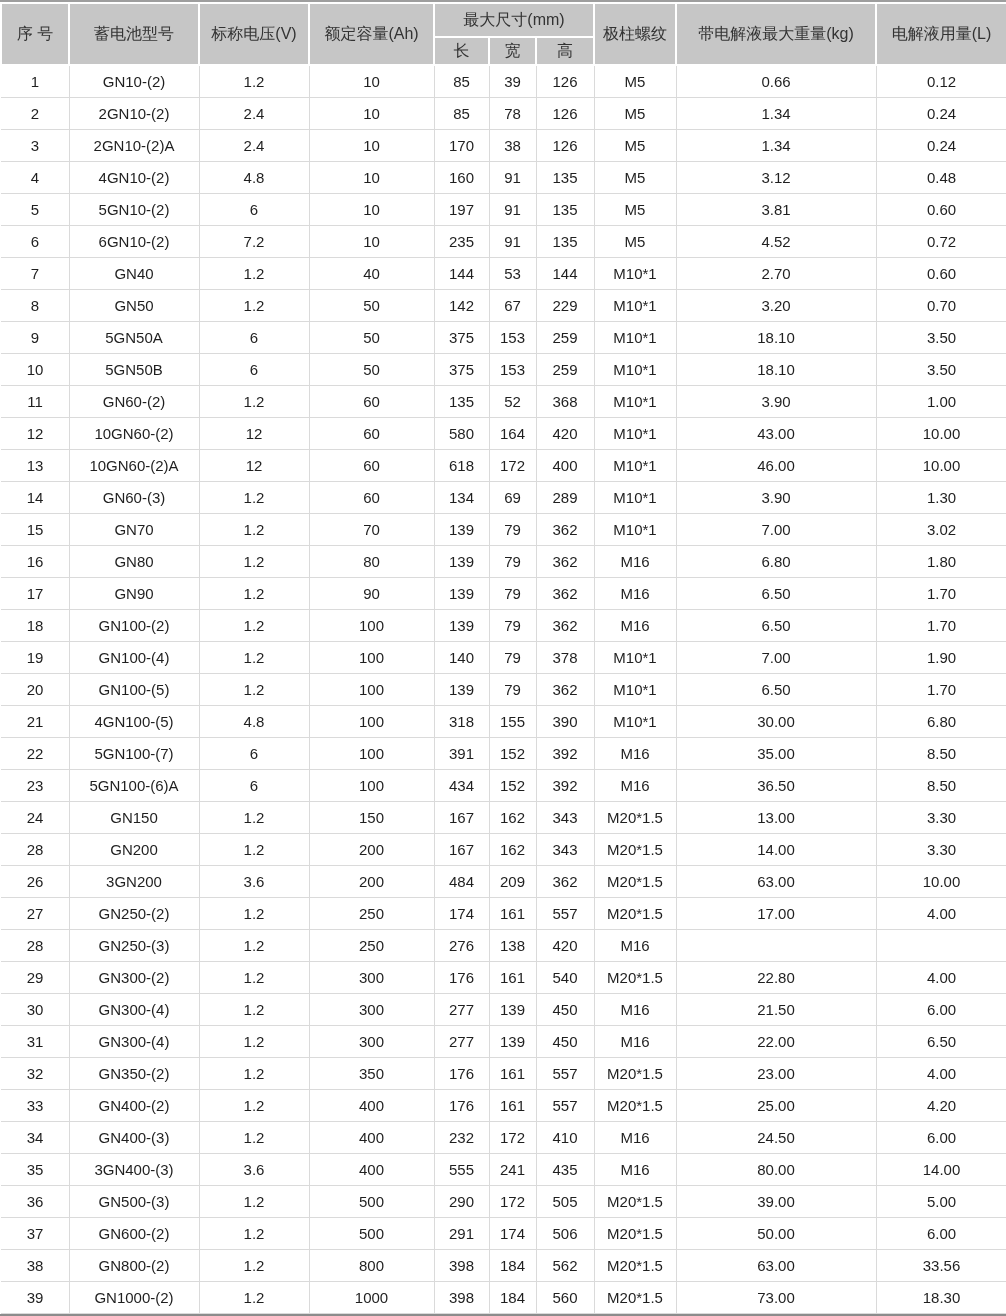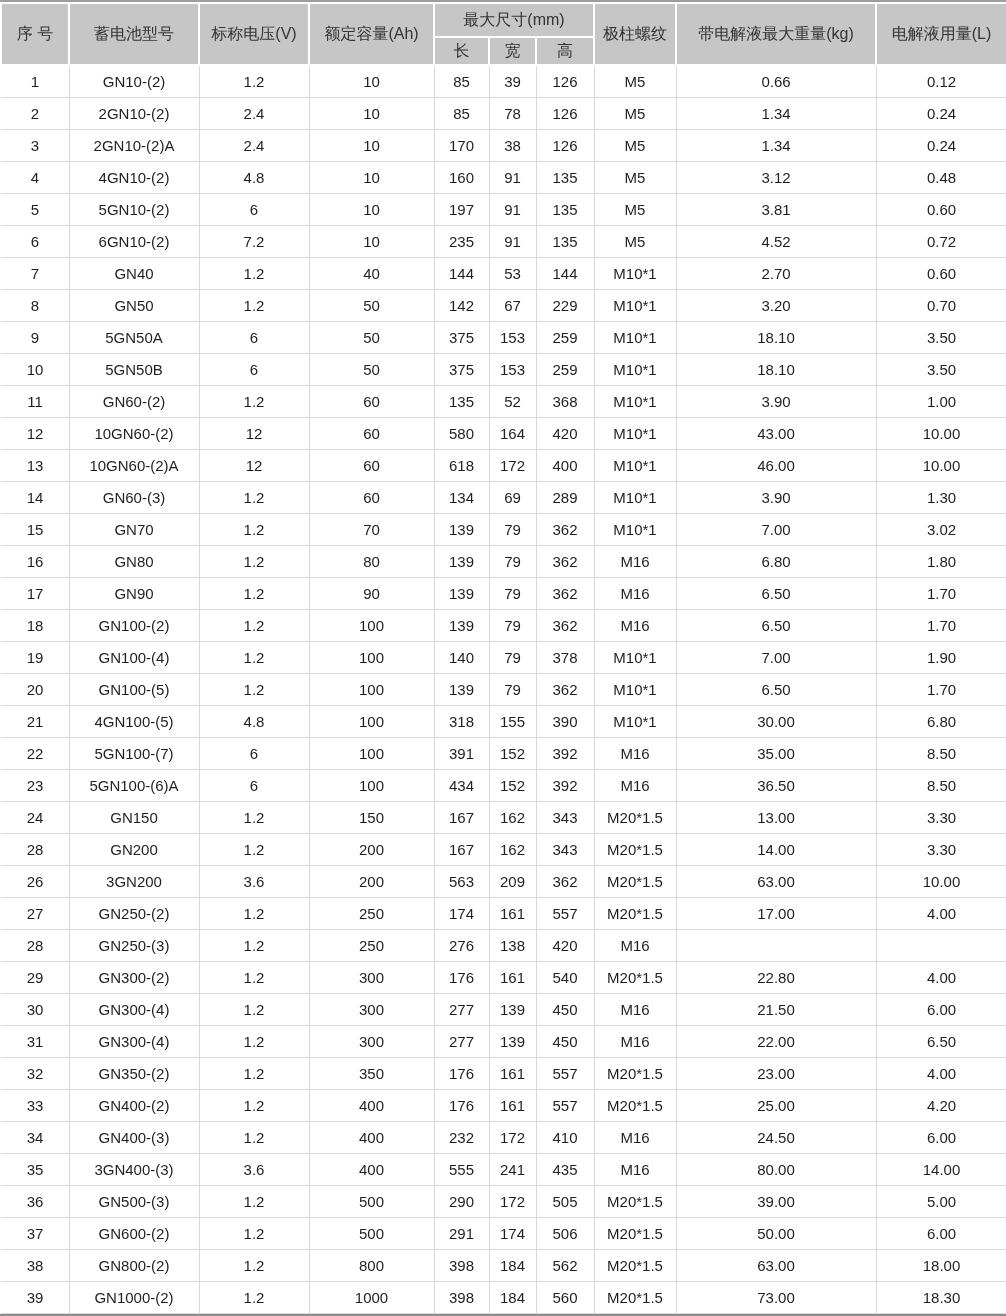--- a/index.html
+++ b/index.html
@@ -384,21 +384,21 @@
           <td>343</td>
           <td>M20*1.5</td>
           <td>14.00</td>
           <td>3.30</td>
         </tr>
         <tr>
           <td>26</td>
           <td>3GN200</td>
           <td>3.6</td>
           <td>200</td>
-          <td>563</td>
+          <td>484</td>
           <td>209</td>
           <td>362</td>
           <td>M20*1.5</td>
           <td>63.00</td>
           <td>10.00</td>
         </tr>
         <tr>
           <td>27</td>
           <td>GN250-(2)</td>
           <td>1.2</td>
@@ -533,21 +533,21 @@
         <tr>
           <td>38</td>
           <td>GN800-(2)</td>
           <td>1.2</td>
           <td>800</td>
           <td>398</td>
           <td>184</td>
           <td>562</td>
           <td>M20*1.5</td>
           <td>63.00</td>
-          <td>18.00</td>
+          <td>33.56</td>
         </tr>
         <tr>
           <td>39</td>
           <td>GN1000-(2)</td>
           <td>1.2</td>
           <td>1000</td>
           <td>398</td>
           <td>184</td>
           <td>560</td>
           <td>M20*1.5</td>

